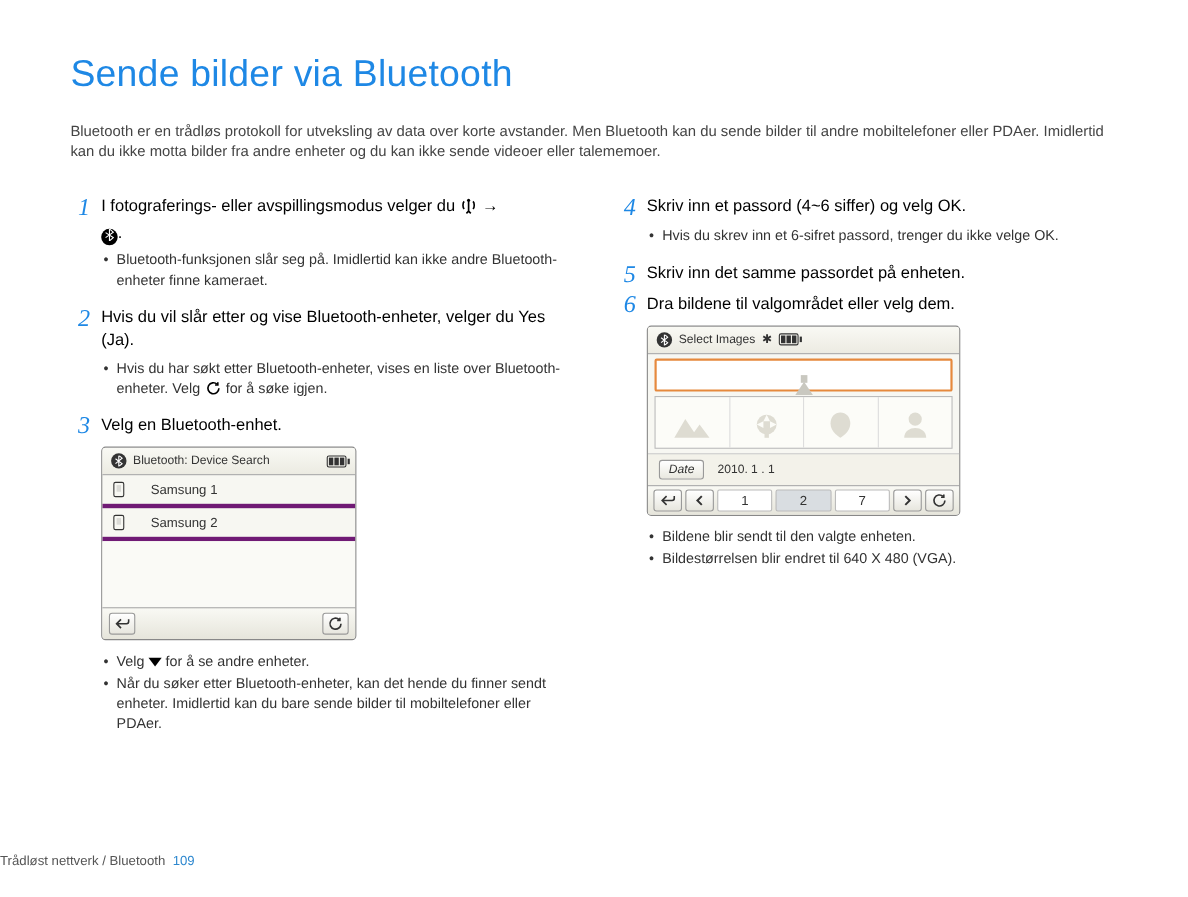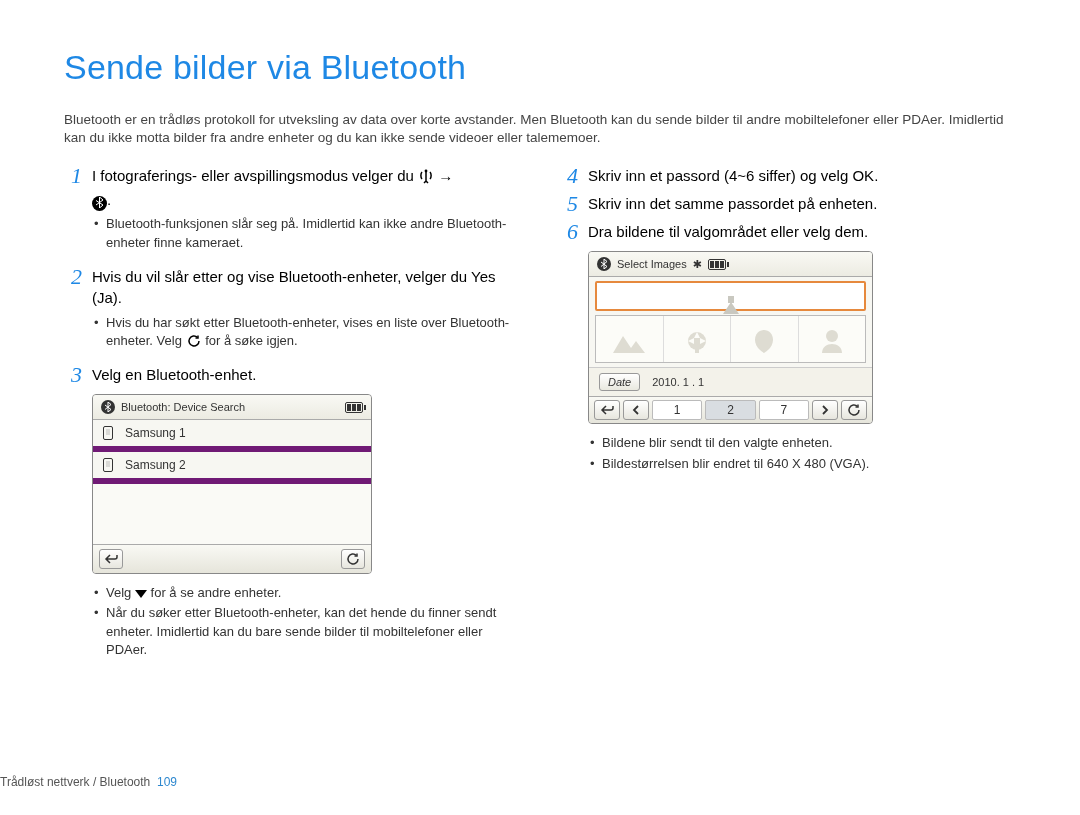--- a/index.html
+++ b/index.html
@@ -15,21 +15,21 @@
     color: #1e88e5;
     font-size: 34px;
     font-weight: 400;
     margin-bottom: 24px;
     letter-spacing: 0.2px;
   }
   .intro {
     font-size: 13.5px;
     line-height: 1.35;
     color: #444;
-    margin-bottom: 18px;
+    margin-bottom: 30px;
   }
   .columns {
     display: flex;
     gap: 40px;
   }
   .col {
     flex: 1 1 50%;
   }
   .step {
     display: flex;
@@ -86,21 +86,21 @@
     background: #000;
     color: #fff;
     font-size: 10px;
     line-height: 15px;
     text-align: center;
     display: inline-block;
     vertical-align: -2px;
   }
   
   .device {
-    width: 280px;
+    width: 232px;
     border: 1px solid #888;
     border-radius: 4px;
     margin: 8px 0 10px 28px;
     background: #f7f7f2;
     overflow: hidden;
     box-shadow: 0 1px 0 #ccc inset;
   }
   .device .titlebar {
     display: flex;
     align-items: center;
@@ -110,23 +110,23 @@
     gap: 6px;
     font-size: 11px;
   }
   .device .titlebar .tb-title { flex: 1; color: #333; }
   .device .list {
     padding: 0;
   }
   .device .list-row {
     display: flex;
     align-items: center;
-    gap: 12px;
+    gap: 24px;
     padding: 6px 10px;
-    border-bottom: 6px solid #701a75;
+    border-bottom: 4px solid #701a75;
     font-size: 12px;
   }
   .device .list-body-empty {
     height: 60px;
     background: #fafaf6;
   }
   .device .bottombar {
     display: flex;
     justify-content: space-between;
     padding: 4px 6px;
@@ -383,20 +383,25 @@
     </ul>
   </div>
 
   <div class="col">
     <div class="step">
       <span class="step-num">4</span>
       <span class="step-text">
         <span>Skriv inn et passord (4~6 siffer) og velg </span><span class="bold">OK</span><span>.</span>
       </span>
     </div>
+    <ul class="bullets">
+      <li>
+        <span>Hvis du skrev inn et 6-sifret passord, trenger du ikke velge </span><span class="bold">OK</span><span>.</span>
+      </li>
+    </ul>
 
     <div class="step">
       <span class="step-num">5</span>
       <span class="step-text">Skriv inn det samme passordet på enheten.</span>
     </div>
 
     <div class="step">
       <span class="step-num">6</span>
       <span class="step-text">Dra bildene til valgområdet eller velg dem.</span>
     </div>

